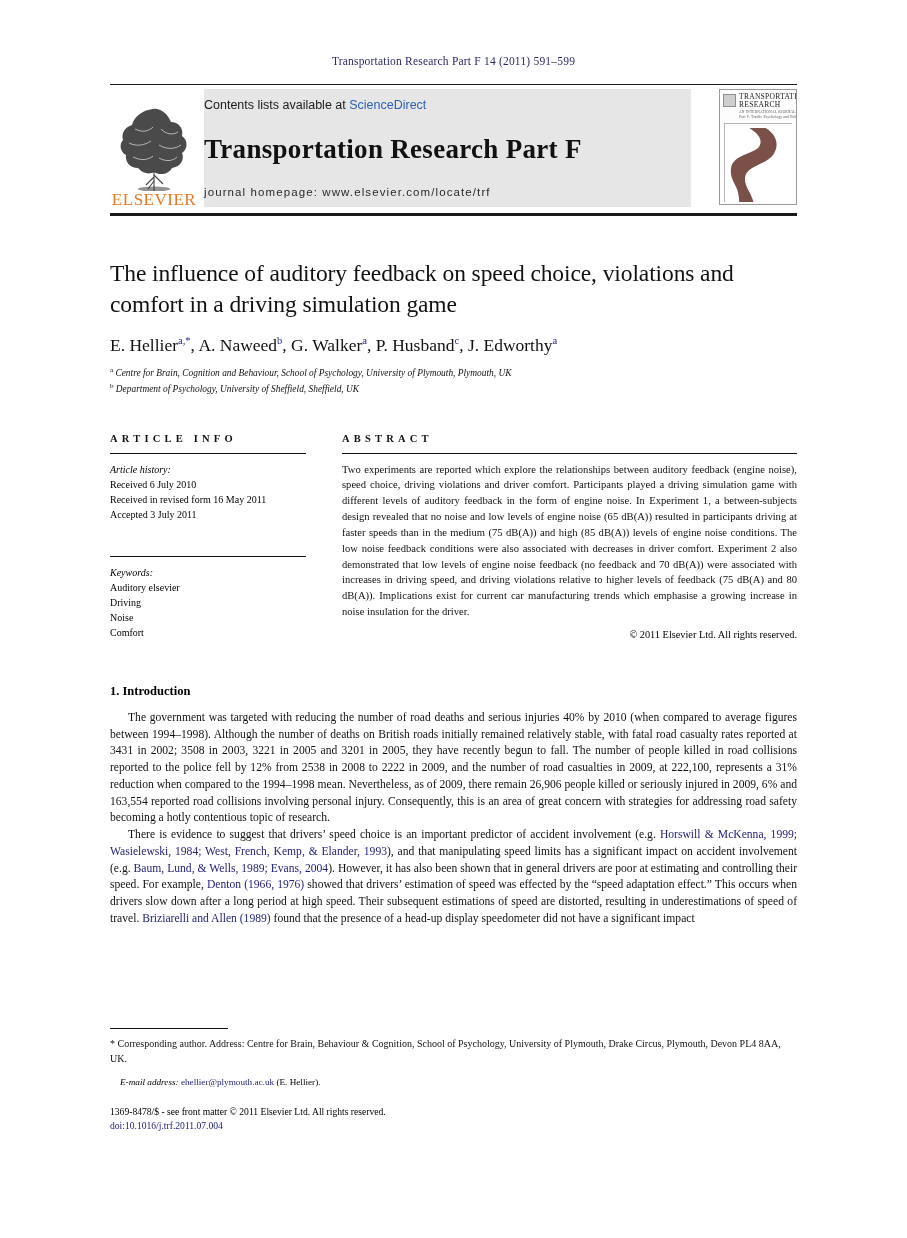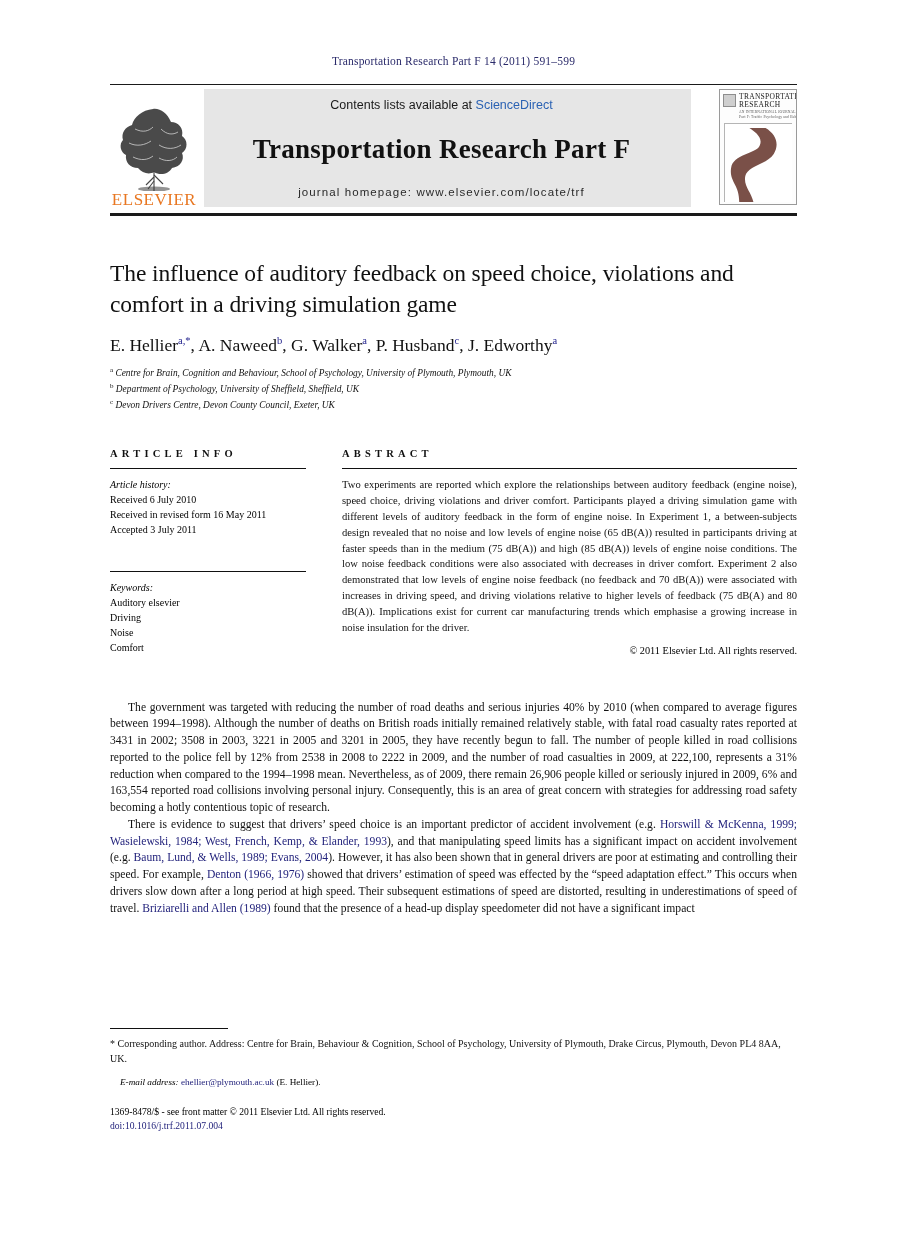--- a/index.html
+++ b/index.html
@@ -62,21 +62,21 @@
     line-height: 1;
     padding-bottom: 3px;
   }
   .banner {
     flex: 1 1 auto;
     background: #e6e6e6;
     margin: 4px 24px 6px 6px;
     position: relative;
     display: flex;
     flex-direction: column;
-    align-items: center;
+    align-items: flex-start;
     justify-content: space-between;
     padding: 9px 12px 9px 0;
     box-sizing: border-box;
   }
   .banner-top {
     font-family: "Liberation Sans", sans-serif;
     font-size: 12.5px;
     color: #1a1a1a;
   }
   .banner-top .sd {
@@ -344,21 +344,20 @@
 
   <div class="art-title">The influence of auditory feedback on speed choice, violations and comfort in a driving simulation game</div>
 
   <div class="authors">
     <span><span>E. Hellier</span><sup>a,*</sup></span><span>, </span><span><span>A. Naweed</span><sup>b</sup></span><span>, </span><span><span>G. Walker</span><sup>a</sup></span><span>, </span><span><span>P. Husband</span><sup>c</sup></span><span>, </span><span><span>J. Edworthy</span><sup>a</sup></span>
   </div>
 
   <div class="affils">
     <div><sup>a</sup> <span>Centre for Brain, Cognition and Behaviour, School of Psychology, University of Plymouth, Plymouth, UK</span></div>
     <div><sup>b</sup> <span>Department of Psychology, University of Sheffield, Sheffield, UK</span></div>
-    <div><sup>c</sup> <span>Devon Drivers Centre, Devon County Council, Exeter, UK</span></div>
   </div>
 
   <div class="info-abstract">
 
     <div class="col-info">
       <div class="sec-head">ARTICLE INFO</div>
       <div class="rule"></div>
       <div class="hist-label">Article history:</div>
       <div class="hist-line">Received 6 July 2010</div>
       <div class="hist-line">Received in revised form 16 May 2011</div>
@@ -376,20 +375,21 @@
 
     <div class="col-abs">
       <div class="sec-head">ABSTRACT</div>
       <div class="rule"></div>
       <div class="abstract-body">Two experiments are reported which explore the relationships between auditory feedback (engine noise), speed choice, driving violations and driver comfort. Participants played a driving simulation game with different levels of auditory feedback in the form of engine noise. In Experiment 1, a between-subjects design revealed that no noise and low levels of engine noise (65 dB(A)) resulted in participants driving at faster speeds than in the medium (75 dB(A)) and high (85 dB(A)) levels of engine noise conditions. The low noise feedback conditions were also associated with decreases in driver comfort. Experiment 2 also demonstrated that low levels of engine noise feedback (no feedback and 70 dB(A)) were associated with increases in driving speed, and driving violations relative to higher levels of feedback (75 dB(A) and 80 dB(A)). Implications exist for current car manufacturing trends which emphasise a growing increase in noise insulation for the driver.</div>
       <div class="copyright">© 2011 Elsevier Ltd. All rights reserved.</div>
     </div>
   </div>
 
   <div class="body-sec">
+    <div class="sec-title">1. Introduction</div>
     <p class="para">The government was targeted with reducing the number of road deaths and serious injuries 40% by 2010 (when compared to average figures between 1994–1998). Although the number of deaths on British roads initially remained relatively stable, with fatal road casualty rates reported at 3431 in 2002; 3508 in 2003, 3221 in 2005 and 3201 in 2005, they have recently begun to fall. The number of people killed in road collisions reported to the police fell by 12% from 2538 in 2008 to 2222 in 2009, and the number of road casualties in 2009, at 222,100, represents a 31% reduction when compared to the 1994–1998 mean. Nevertheless, as of 2009, there remain 26,906 people killed or seriously injured in 2009, 6% and 163,554 reported road collisions involving personal injury. Consequently, this is an area of great concern with strategies for addressing road safety becoming a hotly contentious topic of research.</p>
     <p class="para"><span>There is evidence to suggest that drivers’ speed choice is an important predictor of accident involvement (e.g. </span><span class="cite">Horswill &amp; McKenna, 1999; Wasielewski, 1984; West, French, Kemp, &amp; Elander, 1993</span><span>), and that manipulating speed limits has a significant impact on accident involvement (e.g. </span><span class="cite">Baum, Lund, &amp; Wells, 1989; Evans, 2004</span><span>). However, it has also been shown that in general drivers are poor at estimating and controlling their speed. For example, </span><span class="cite">Denton (1966, 1976)</span><span> showed that drivers’ estimation of speed was effected by the “speed adaptation effect.” This occurs when drivers slow down after a long period at high speed. Their subsequent estimations of speed are distorted, resulting in underestimations of speed of travel. </span><span class="cite">Briziarelli and Allen (1989)</span><span> found that the presence of a head-up display speedometer did not have a significant impact</span></p>
   </div>
 
   <div class="footnotes">
     <div class="fn-rule"></div>
     <div class="fn fn-star">* Corresponding author. Address: Centre for Brain, Behaviour &amp; Cognition, School of Psychology, University of Plymouth, Drake Circus, Plymouth, Devon PL4 8AA, UK.</div>
     <div class="fn-email">
       <i>E-mail address:</i>
       <span class="link">ehellier@plymouth.ac.uk</span>

